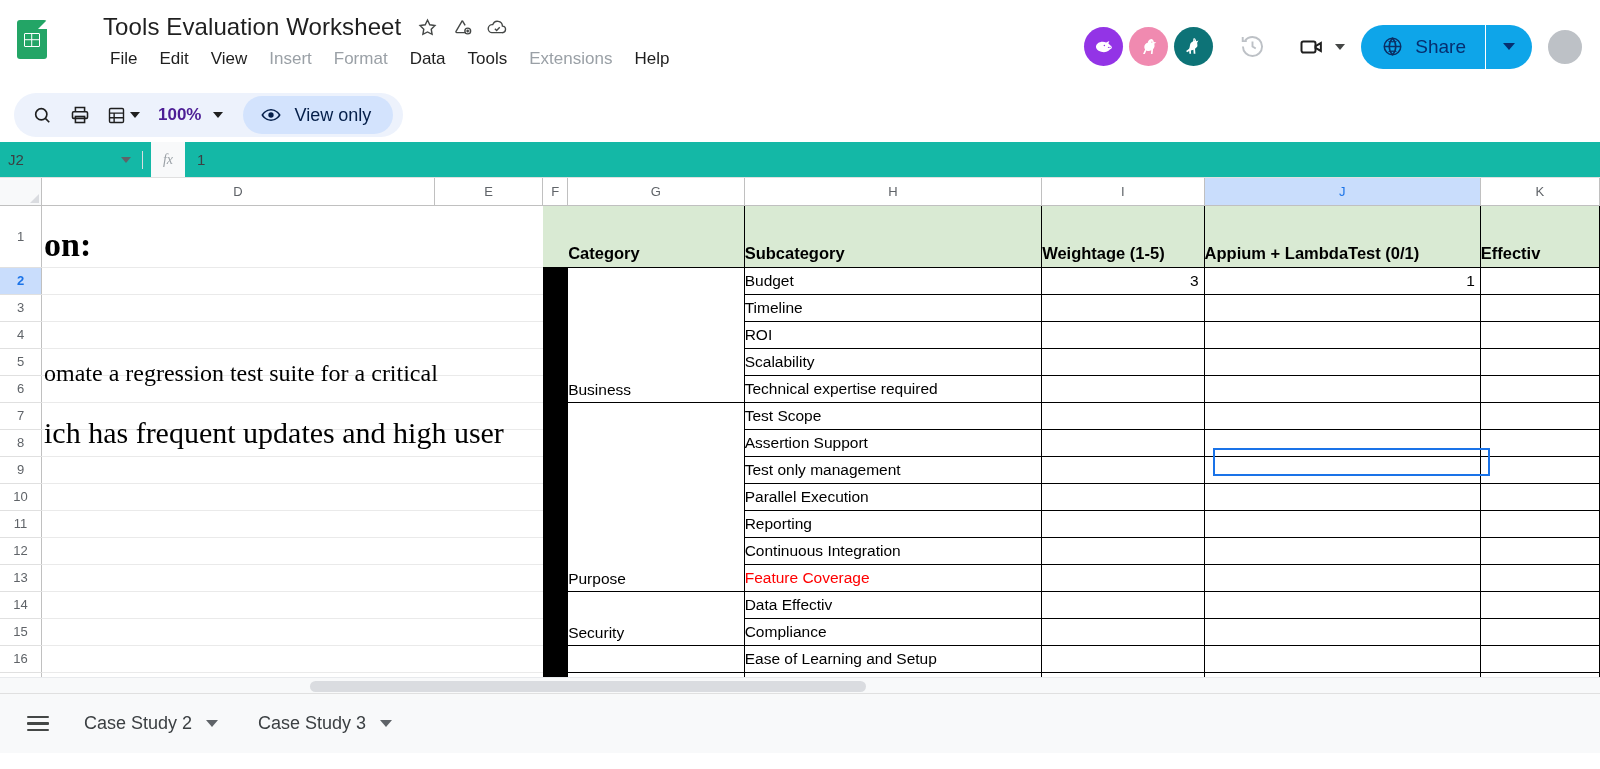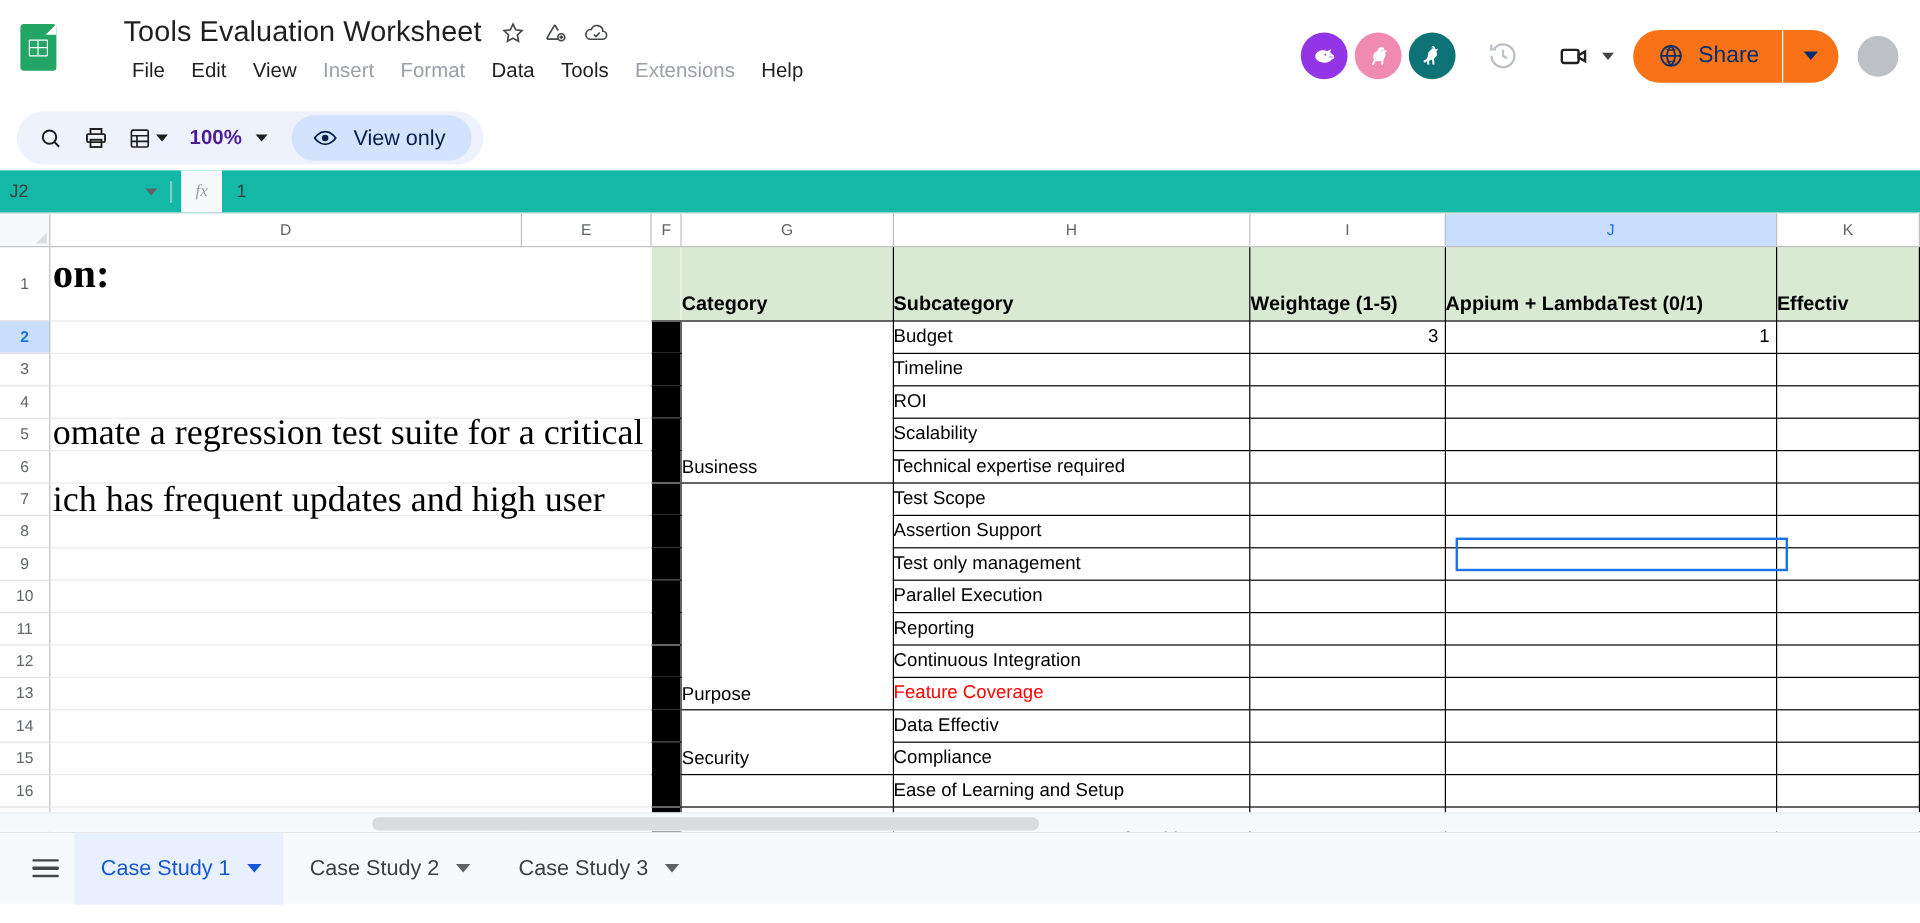--- a/index.html
+++ b/index.html
@@ -111,21 +111,21 @@
   }
   .caret-down {
     width: 0; height: 0;
     border-left: 5px solid transparent;
     border-right: 5px solid transparent;
     border-top: 6px solid #444746;
   }
   .share-btn {
     display: flex; align-items: center;
     height: 44px;
-    background: #f97316;
+    background: #0ea5e9;
     border-radius: 22px;
     overflow: hidden;
     cursor: pointer;
   }
   .share-main {
     display: flex; align-items: center; gap: 11px;
     padding: 0 19px 0 20px;
     height: 100%;
   }
   .share-label { font-size: 19px; color: #062e6f; }
@@ -319,20 +319,21 @@
   .cell.num { text-align: right; padding-right: 5px; }
   .cell.red { color: #ff0000; }
   .cell.merged { vertical-align: bottom; padding-bottom: 3px; }
 
   .overflow-text {
     position: absolute;
     font-family: "Liberation Serif", serif;
     color: #000;
     white-space: nowrap;
     pointer-events: none;
+    margin-top: 16px;
   }
 
   
   .sel-box {
     position: absolute;
     border: 2px solid #1a73e8;
     pointer-events: none;
     z-index: 5;
   }
 
@@ -754,42 +755,38 @@
       <td class="cell"></td>
       <td class="cell">Documentation &amp; Community Support</td>
       <td class="cell num"></td>
       <td class="cell num"></td>
       <td class="cell"></td>
     </tr>
   </tbody>
     </table>
 
   <div class="overflow-text" style="left:44px; top:32px; font-size:34px; font-weight:bold;">on:</div>
-  <div class="overflow-text" style="left:44px; top:166px; font-size:30px;">omate a regression test suite for a  critical</div>
+  <div class="overflow-text" style="left:44px; top:166px; font-size:24px;">omate a regression test suite for a  critical</div>
   <div class="overflow-text" style="left:44px; top:222px; font-size:30px;">ich has frequent updates and high user</div>
 
   <div class="sel-box" style="left:1213px; top:270px; width:277px; height:28px;"></div>
 
   <div class="hscroll-track">
     <div class="hscroll-thumb" style="left:310px; width:556px;"></div>
   </div>
 </div>
 
 <div class="sheetbar">
   <div class="allsheets-btn">
     <div class="hamburger">
         <span></span>
         <span></span>
         <span></span>
       </div>
   </div>
-  <div class="sheet-tab active">
-    <span>Case Study 1</span>
-    <span class="tab-caret"></span>
-  </div>
   <div class="sheet-tab">
     <span>Case Study 2</span>
     <span class="tab-caret"></span>
   </div>
   <div class="sheet-tab">
     <span>Case Study 3</span>
     <span class="tab-caret"></span>
   </div>
 </div>
 

